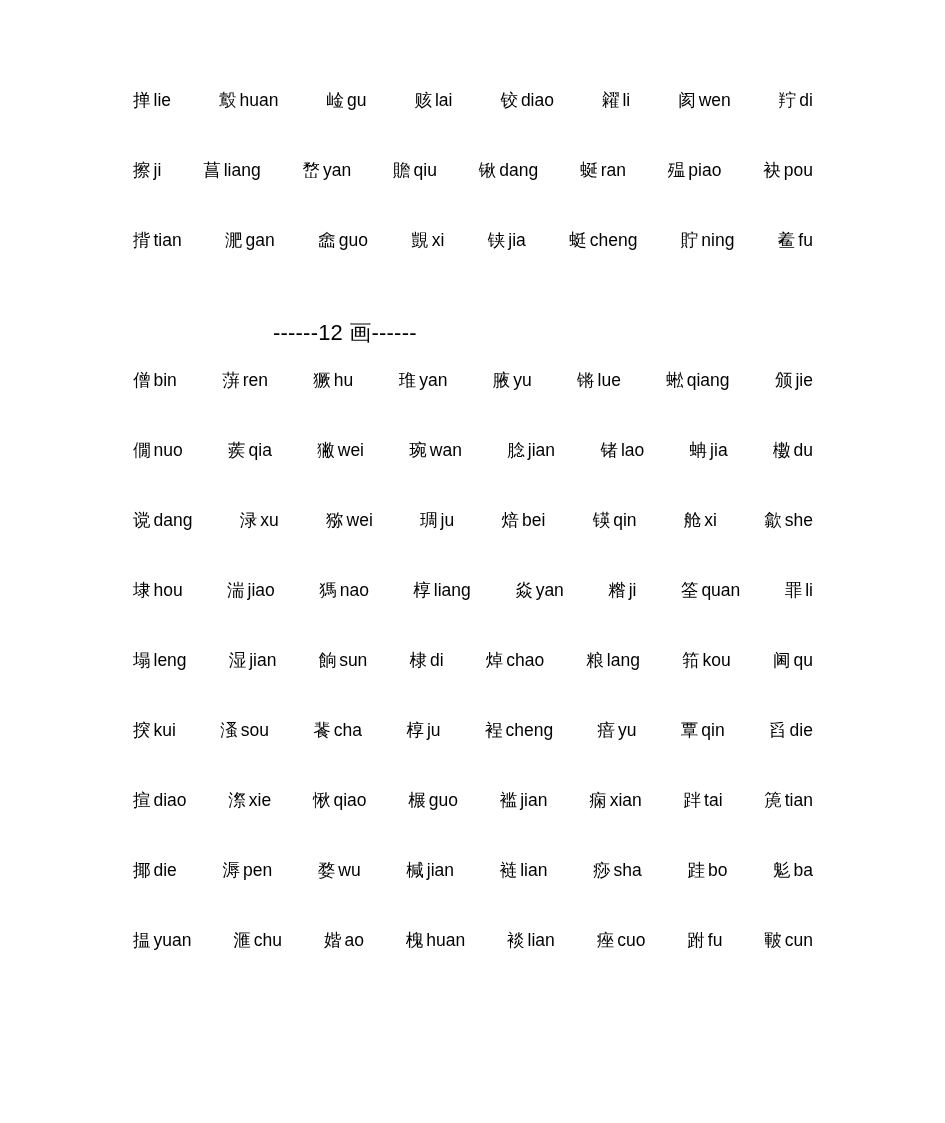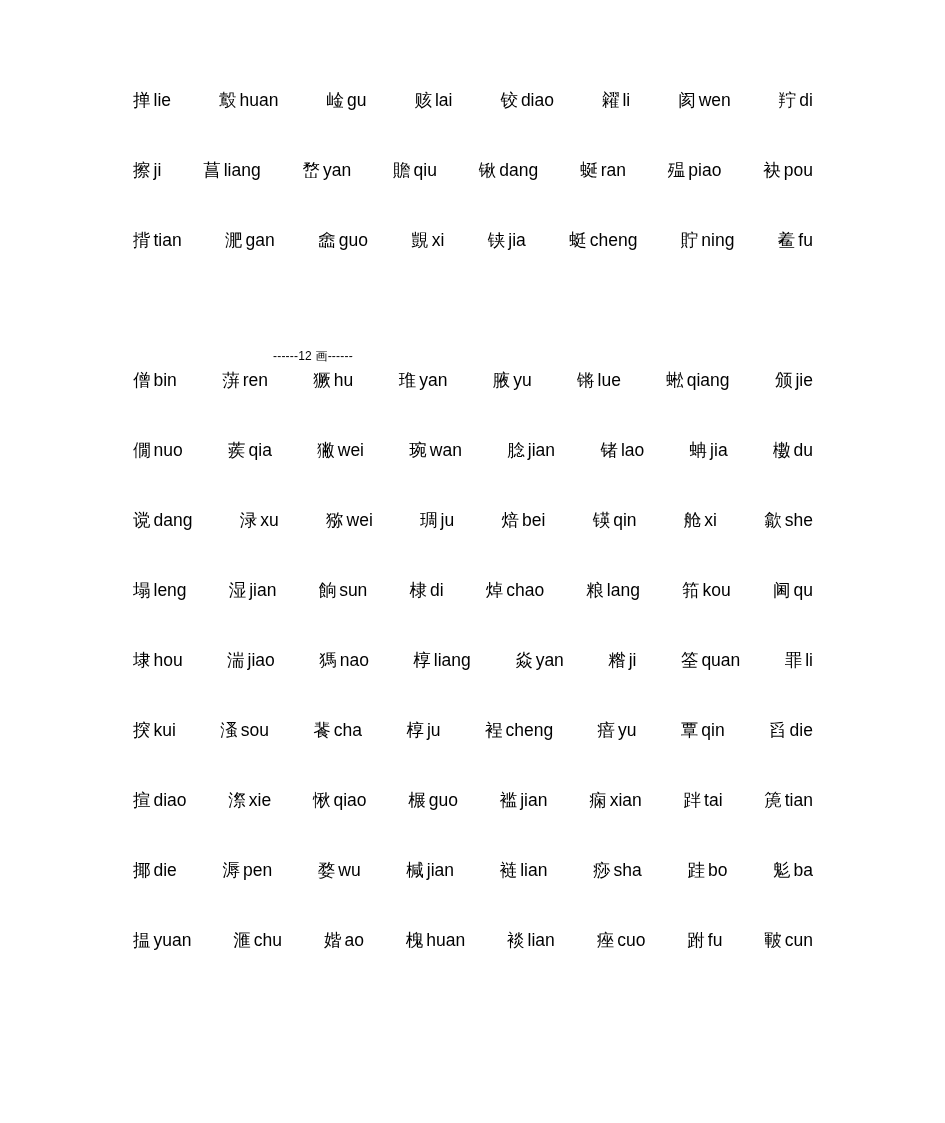--- a/index.html
+++ b/index.html
@@ -47,24 +47,24 @@
   .entry .han {
     font-size: 17.5px;
   }
   .entry .py {
     font-size: 17.5px;
     margin-left: 3px;
   }
   .section-header-row {
     height: 70px;
     display: flex;
-    align-items: flex-end;
+    align-items: center;
     justify-content: flex-start;
     padding-left: 140px;
-    font-size: 12px;
+    font-size: 22px;
     line-height: 24px;
   }
   .section-header {
     white-space: nowrap;
     letter-spacing: 0.2px;
   }
 </style>
 </head>
 <body>
 
@@ -135,42 +135,42 @@
       <span class="entry"><span class="han">渌</span><span class="py">xu</span></span>
       <span class="entry"><span class="han">猕</span><span class="py">wei</span></span>
       <span class="entry"><span class="han">琱</span><span class="py">ju</span></span>
       <span class="entry"><span class="han">焙</span><span class="py">bei</span></span>
       <span class="entry"><span class="han">锳</span><span class="py">qin</span></span>
       <span class="entry"><span class="han">舱</span><span class="py">xi</span></span>
       <span class="entry"><span class="han">歙</span><span class="py">she</span></span>
     </div>
 
     <div class="entry-row">
+      <span class="entry"><span class="han">埭</span><span class="py">hou</span></span>
+      <span class="entry"><span class="han">湍</span><span class="py">jiao</span></span>
+      <span class="entry"><span class="han">獁</span><span class="py">nao</span></span>
+      <span class="entry"><span class="han">椁</span><span class="py">liang</span></span>
+      <span class="entry"><span class="han">焱</span><span class="py">yan</span></span>
+      <span class="entry"><span class="han">糌</span><span class="py">ji</span></span>
+      <span class="entry"><span class="han">筌</span><span class="py">quan</span></span>
+      <span class="entry"><span class="han">罪</span><span class="py">li</span></span>
+    </div>
+
+    <div class="entry-row">
       <span class="entry"><span class="han">塌</span><span class="py">leng</span></span>
       <span class="entry"><span class="han">湿</span><span class="py">jian</span></span>
       <span class="entry"><span class="han">餉</span><span class="py">sun</span></span>
       <span class="entry"><span class="han">棣</span><span class="py">di</span></span>
       <span class="entry"><span class="han">焯</span><span class="py">chao</span></span>
       <span class="entry"><span class="han">粮</span><span class="py">lang</span></span>
       <span class="entry"><span class="han">筘</span><span class="py">kou</span></span>
       <span class="entry"><span class="han">阃</span><span class="py">qu</span></span>
     </div>
 
     <div class="entry-row">
-      <span class="entry"><span class="han">埭</span><span class="py">hou</span></span>
-      <span class="entry"><span class="han">湍</span><span class="py">jiao</span></span>
-      <span class="entry"><span class="han">獁</span><span class="py">nao</span></span>
-      <span class="entry"><span class="han">椁</span><span class="py">liang</span></span>
-      <span class="entry"><span class="han">焱</span><span class="py">yan</span></span>
-      <span class="entry"><span class="han">糌</span><span class="py">ji</span></span>
-      <span class="entry"><span class="han">筌</span><span class="py">quan</span></span>
-      <span class="entry"><span class="han">罪</span><span class="py">li</span></span>
-    </div>
-
-    <div class="entry-row">
       <span class="entry"><span class="han">揬</span><span class="py">kui</span></span>
       <span class="entry"><span class="han">溞</span><span class="py">sou</span></span>
       <span class="entry"><span class="han">餥</span><span class="py">cha</span></span>
       <span class="entry"><span class="han">椁</span><span class="py">ju</span></span>
       <span class="entry"><span class="han">裎</span><span class="py">cheng</span></span>
       <span class="entry"><span class="han">瘖</span><span class="py">yu</span></span>
       <span class="entry"><span class="han">覃</span><span class="py">qin</span></span>
       <span class="entry"><span class="han">舀</span><span class="py">die</span></span>
     </div>
 

